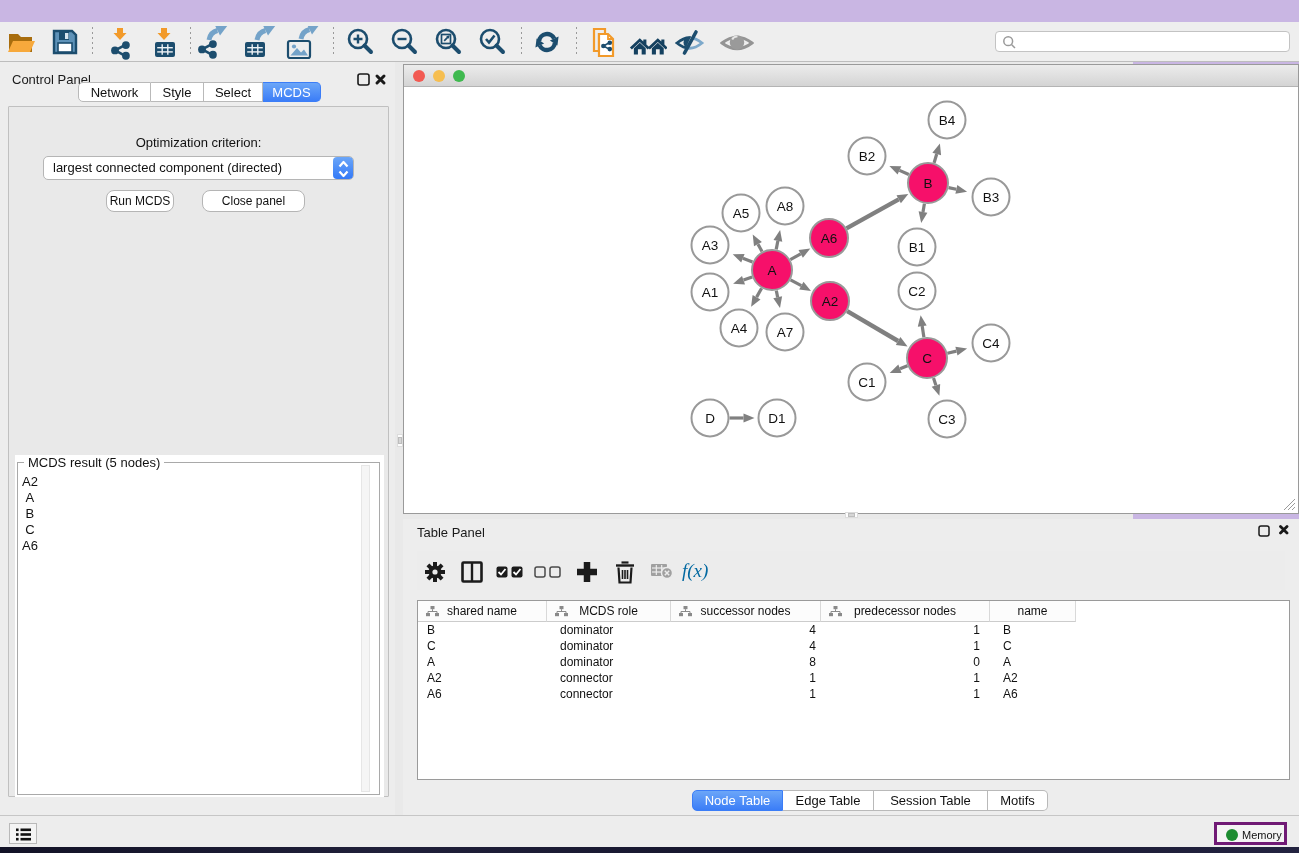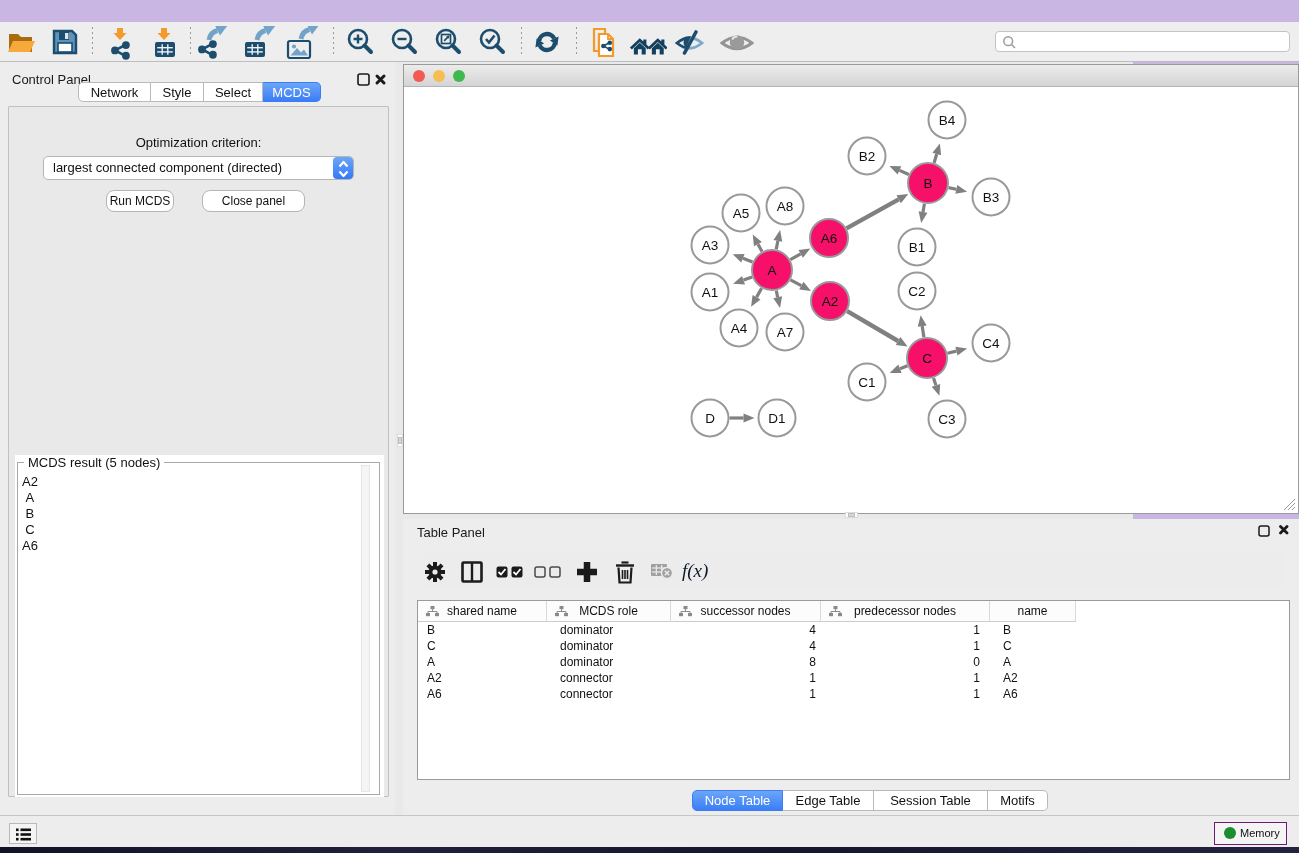--- a/index.html
+++ b/index.html
@@ -67,21 +67,21 @@
 .th { position:absolute; top:0; height:21px; background:#fcfcfc; border-right:1px solid #d9d9d9;
   border-bottom:1px solid #cccccc; font-size:12px; color:#111; text-align:center; line-height:21px; }
 .tr { position:absolute; font-size:12px; color:#111; height:16px; line-height:16px; }
 .num { text-align:right; }
 
 #btabs { position:absolute; left:269px; top:271px; display:flex;padding-left:20px; }
 
 #statusbar { position:absolute; left:0; top:815px; width:1299px; height:32px;
   background:#ededed; border-top:1px solid #c6c6c6; }
 #memorybtn { position:absolute; left:1214px; top:6px; width:73px; height:23px; background:#f4f4f4;
-  border:1px solid #701a75; font-size:11px; color:#111; line-height:21px; }
+  border:3px solid #701a75; font-size:11px; color:#111; line-height:21px; }
 #listbtn { position:absolute; left:9px; top:7px; width:28px; height:21px; background:#f4f4f4;
   border:1px solid #b9b9b9; }
 #darkstrip { position:absolute; left:0; top:847px; width:1299px; height:6px;
   background:linear-gradient(90deg,#121226,#20203a 30%,#15152c 60%,#232340); }
 </style>
 </head>
 <body>
 <div id="app">
 
 
@@ -412,21 +412,21 @@
           </svg>
           <svg class="abs" style="left:234px;top:13px" width="23" height="16" viewBox="0 0 23 16">
             <rect x="0" y="0" width="16" height="12" rx="1" fill="#a0a0a0"></rect>
             <line x1="5.333333333333333" y1="1" x2="5.333333333333333" y2="11" stroke="#ececec" stroke-width="1.2"></line>
             <line x1="10.666666666666666" y1="1" x2="10.666666666666666" y2="11" stroke="#ececec" stroke-width="1.2"></line>
             <line x1="1" y1="4" x2="15" y2="4" stroke="#ececec" stroke-width="1.2"></line>
             <line x1="1" y1="8" x2="15" y2="8" stroke="#ececec" stroke-width="1.2"></line>
             <circle cx="16" cy="9" r="5.5" fill="#a0a0a0" stroke="#ececec" stroke-width="1.4"></circle>
             <path d="M13.8 6.8 L18.2 11.2 M18.2 6.8 L13.8 11.2" stroke="#ececec" stroke-width="1.5"></path>
           </svg>
-          <div class="abs" style="left:265px;top:9px;width:40px;font-family:'Liberation Serif',serif;font-style:italic;font-size:19px;color:#0f172a">f(x)</div>
+          <div class="abs" style="left:265px;top:9px;width:40px;font-family:'Liberation Serif',serif;font-style:italic;font-size:19px;color:#0369a1">f(x)</div>
         </div>
       <div id="tp-table">
         <div id="theader">
             <div class="th" style="left:0px;width:129px"><svg width="13" height="11" viewBox="0 0 13 11" style="position:absolute;left:8px;top:5px">
                 <g fill="#8a8a8a">
                   <rect x="4.5" y="0" width="4" height="3.2"></rect>
                   <rect x="0" y="7" width="4" height="3.2"></rect>
                   <rect x="9" y="7" width="4" height="3.2"></rect>
                 </g>
                 <path d="M6.5 3.2 V5.5 M2 7 V5.5 H11 V7" fill="none" stroke="#8a8a8a" stroke-width="1"></path>

